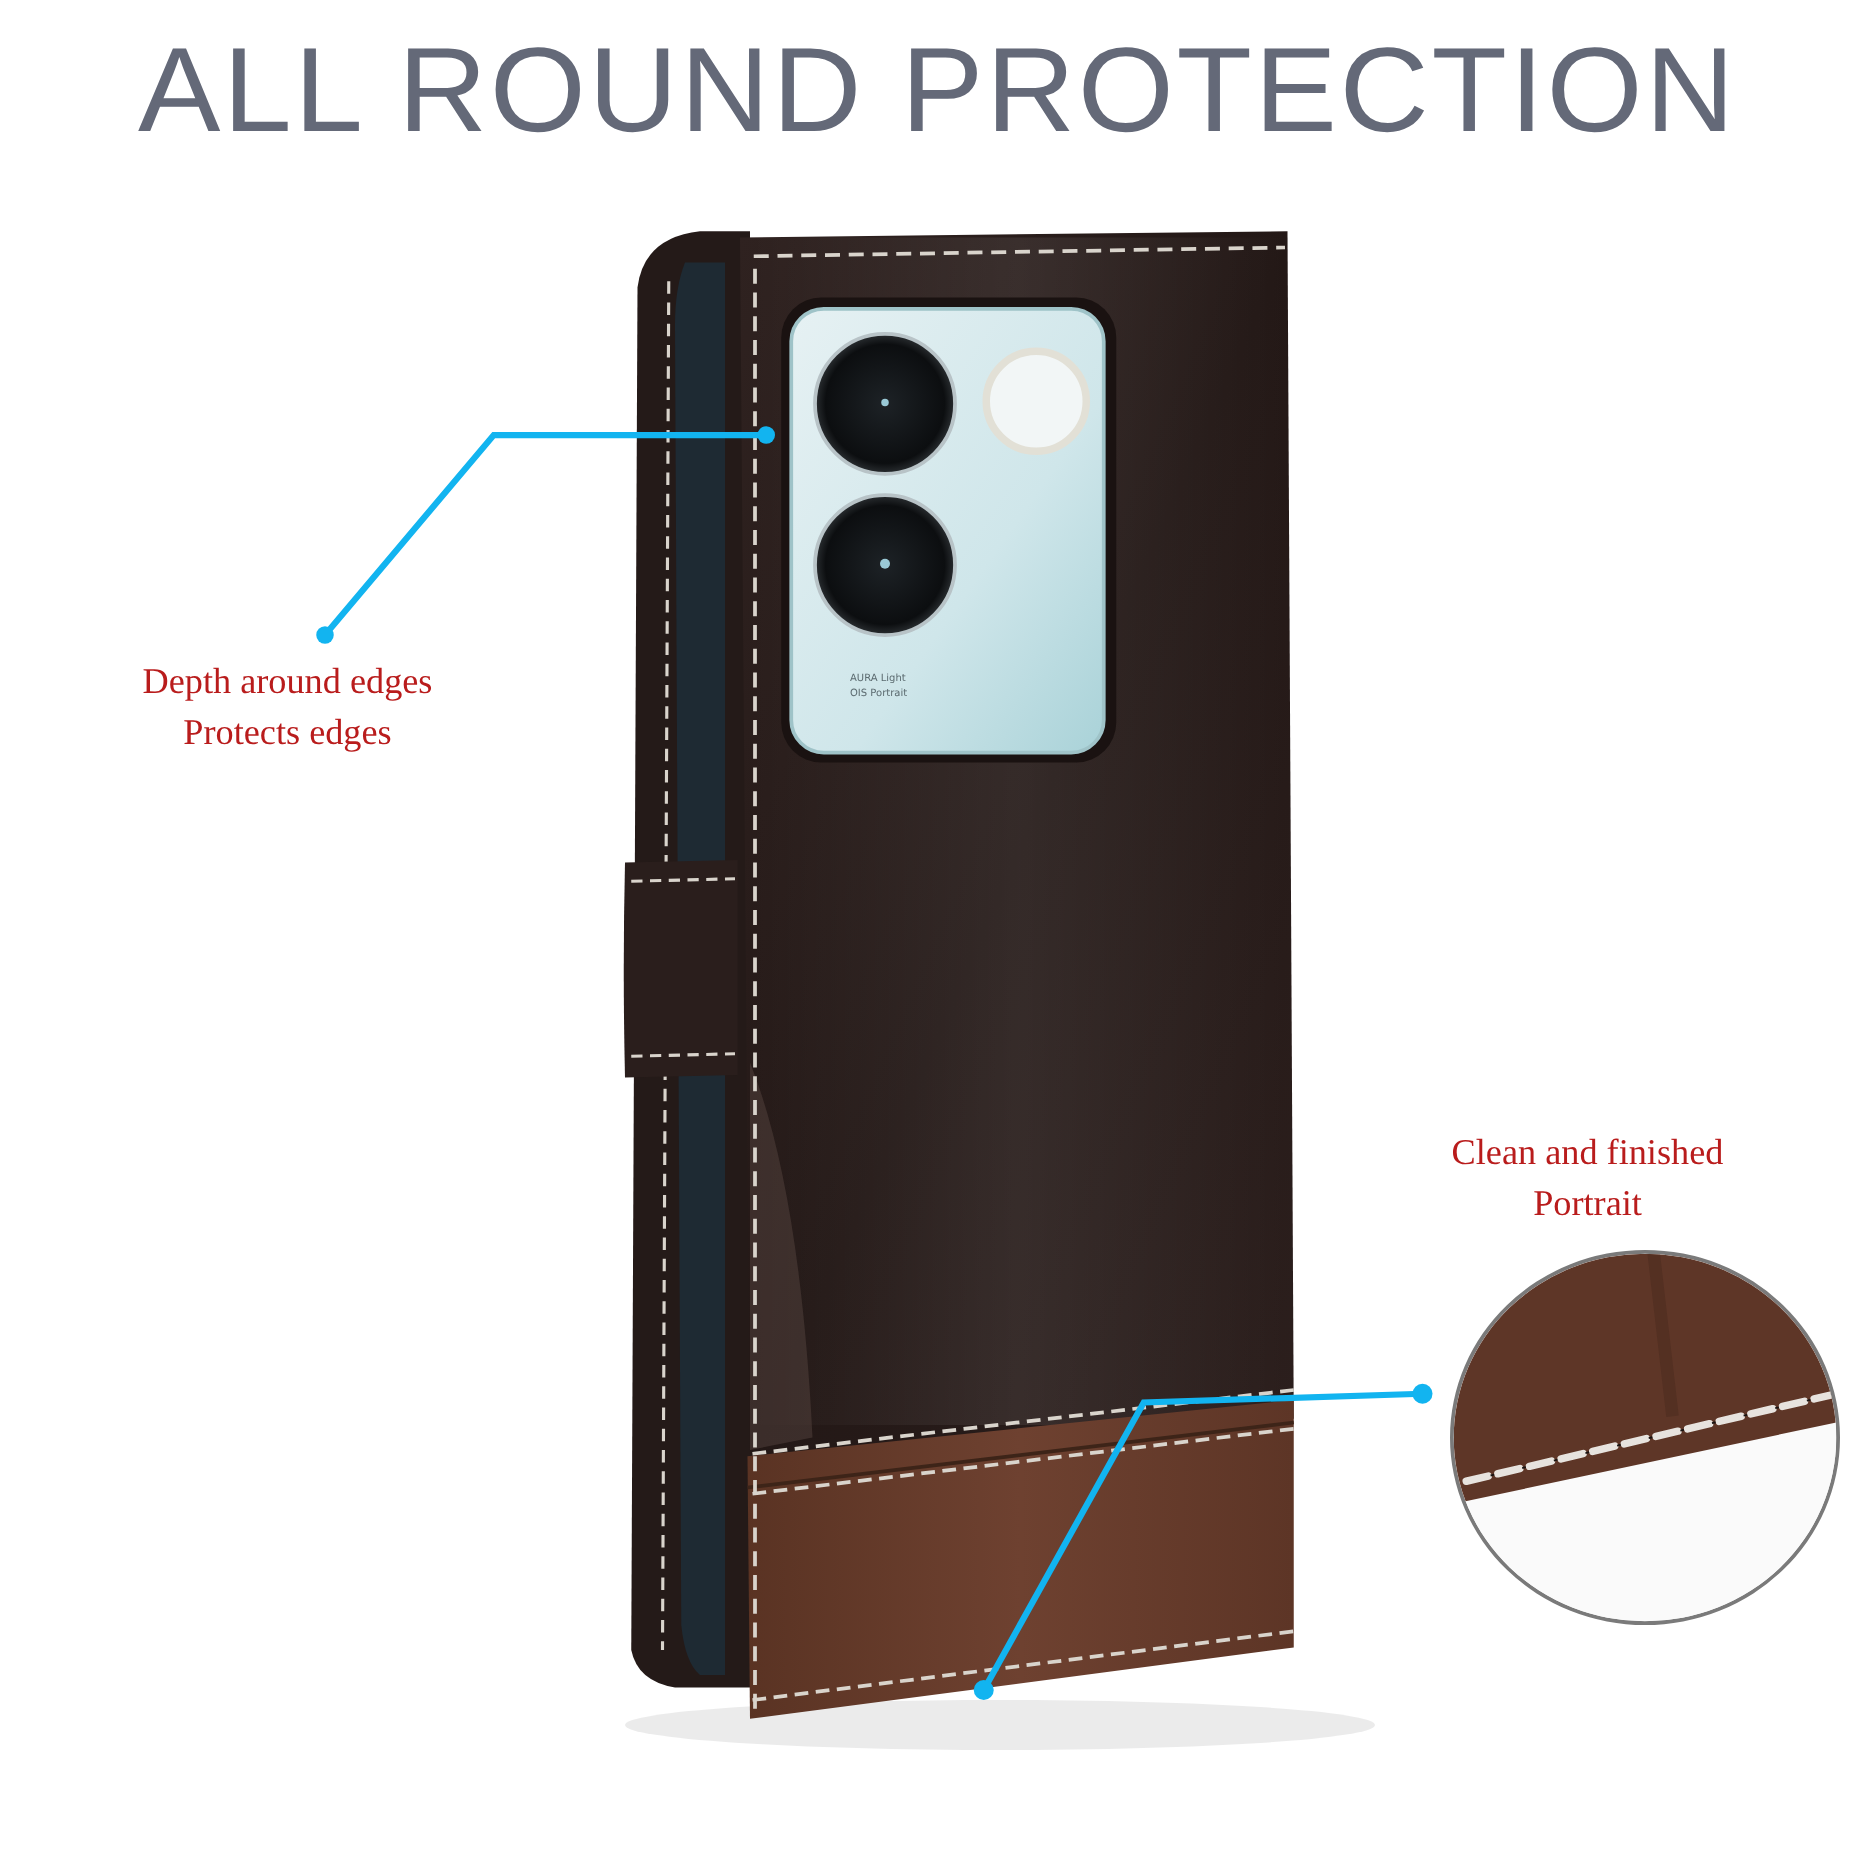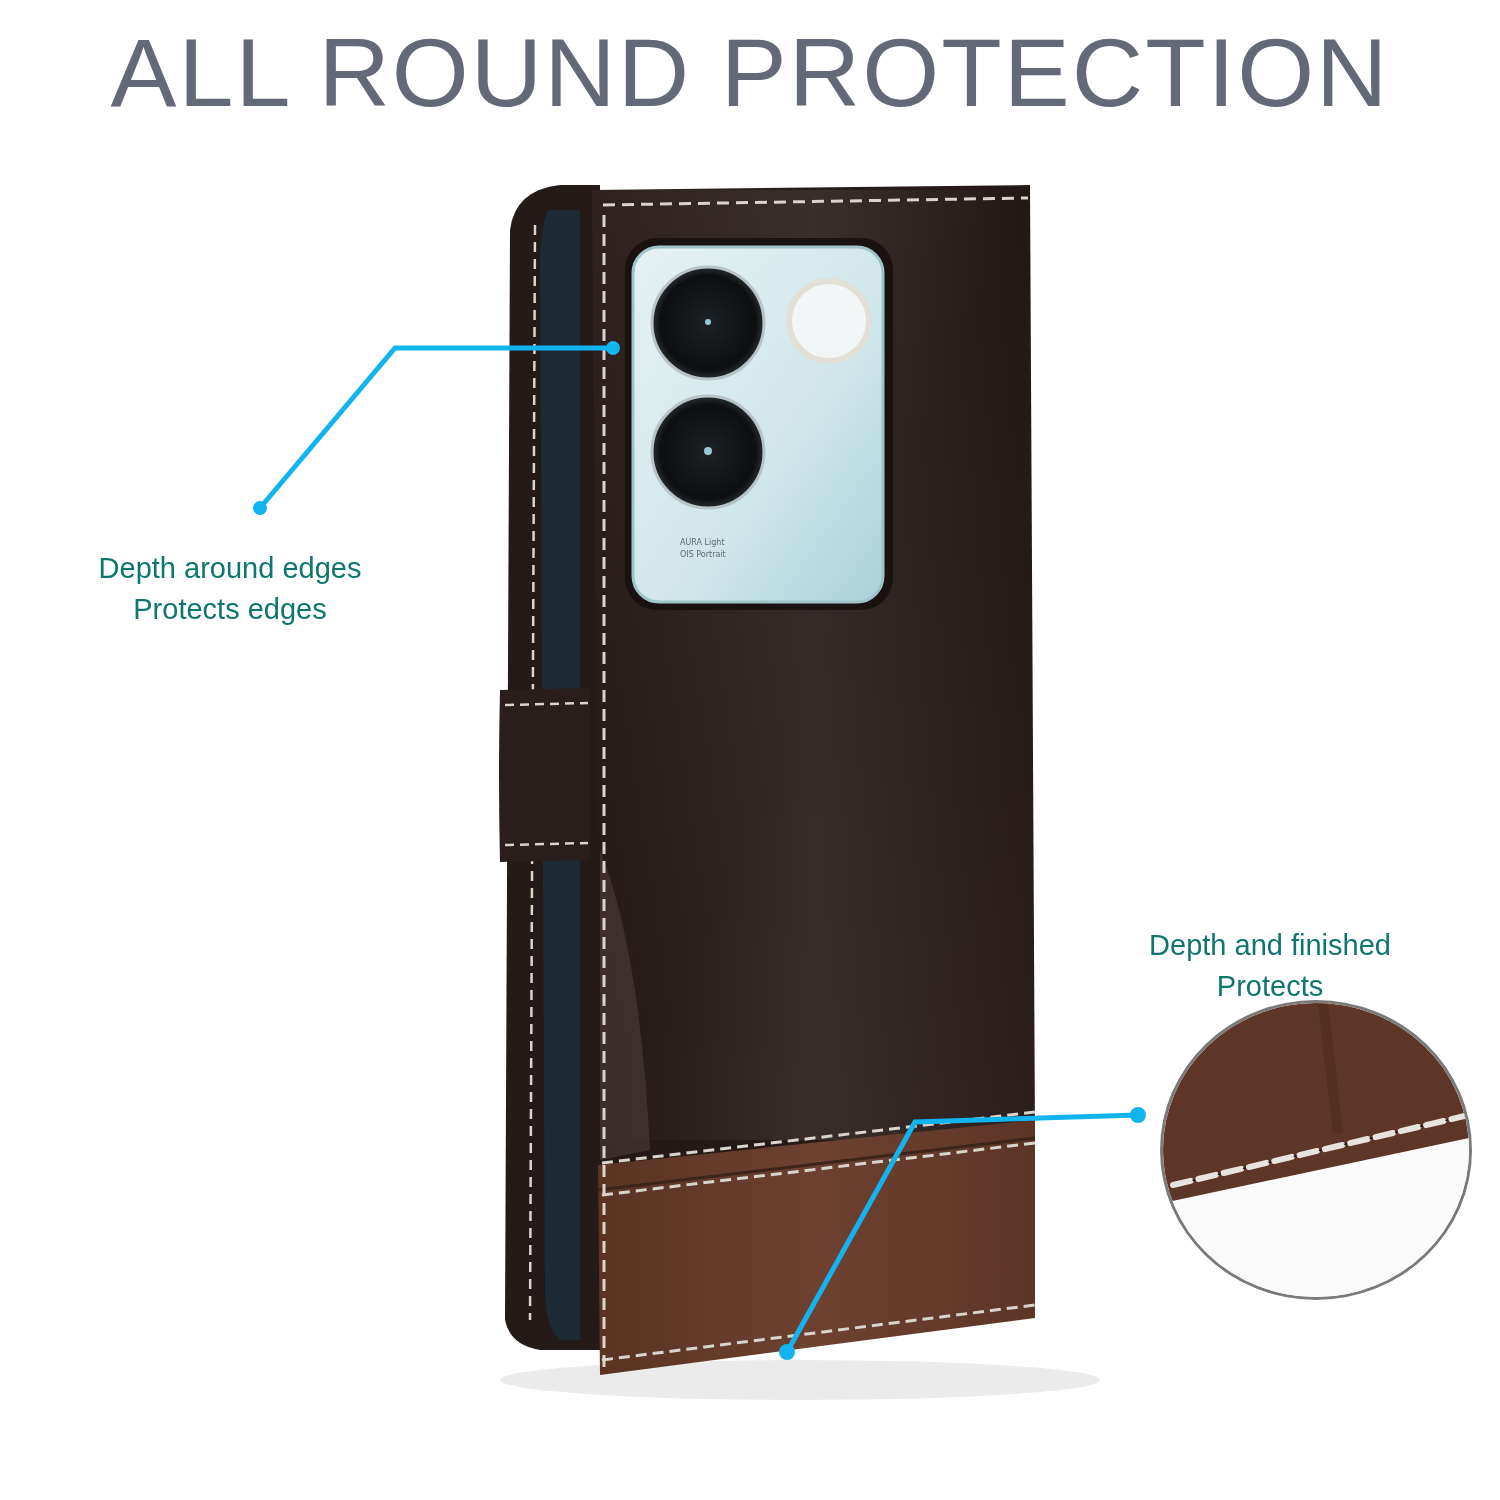--- a/index.html
+++ b/index.html
@@ -9,22 +9,22 @@
       font-family: "DejaVu Sans", sans-serif;
     }
     .title {
       position: absolute; left: 0; top: 18px; width: 1500px;
       text-align: center; color: #646978;
       font-family: "Liberation Sans", sans-serif;
       font-size: 96px; font-weight: 400; letter-spacing: 2px;
       transform: scaleX(1.03);
     }
     .label {
-      position: absolute; color: #0f766e; text-align: center;
-      font-family: Liberation Sans, sans-serif; font-size: 29px; line-height: 41px; margin-top: 23px;
+      position: absolute; color: #b91c1c; text-align: center;
+      font-family: Liberation Serif, serif; font-size: 29px; line-height: 41px;
     }
     .label-left { left: 40px; top: 525px; width: 380px; }
     .label-right { left: 1100px; top: 902px; width: 340px; }
     .label div { white-space: nowrap; }
 
     
     .case { position: absolute; left: 0; top: 0; width: 1500px; height: 1500px; }
     .overlay { position: absolute; left: 0; top: 0; width: 1500px; height: 1500px; pointer-events: none; }
     .zoom-circle {
       position: absolute; left: 1160px; top: 1000px; width: 306px; height: 294px;
@@ -35,22 +35,22 @@
 <body>
 
 <div class="title">ALL ROUND PROTECTION</div>
 
 <div class="label label-left">
   <div>Depth around edges</div>
   <div>Protects edges</div>
 </div>
 
 <div class="label label-right">
-  <div>Depth and finished</div>
-  <div>Protects</div>
+  <div>Clean and finished</div>
+  <div>Portrait</div>
 </div>
 
 <svg class="case" viewBox="0 0 1500 1500" xmlns="http://www.w3.org/2000/svg">
   <defs>
     <linearGradient id="leatherDark" x1="0" y1="0" x2="1" y2="1">
       <stop offset="0" stop-color="#2f2220"></stop>
       <stop offset="0.5" stop-color="#231816"></stop>
       <stop offset="1" stop-color="#2c1f1d"></stop>
     </linearGradient>
     <linearGradient id="leatherBrown" x1="0" y1="0" x2="1" y2="0">

